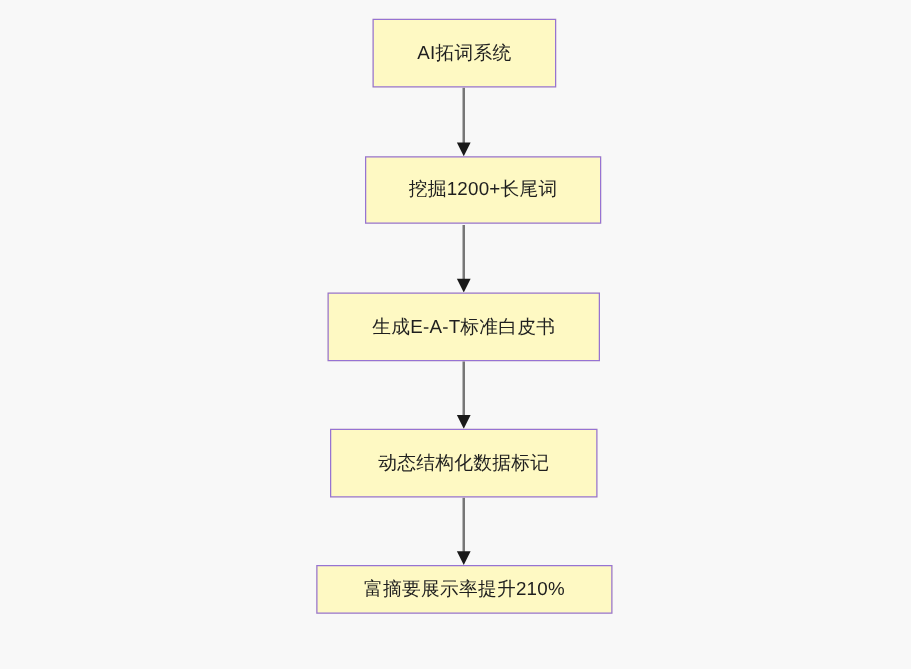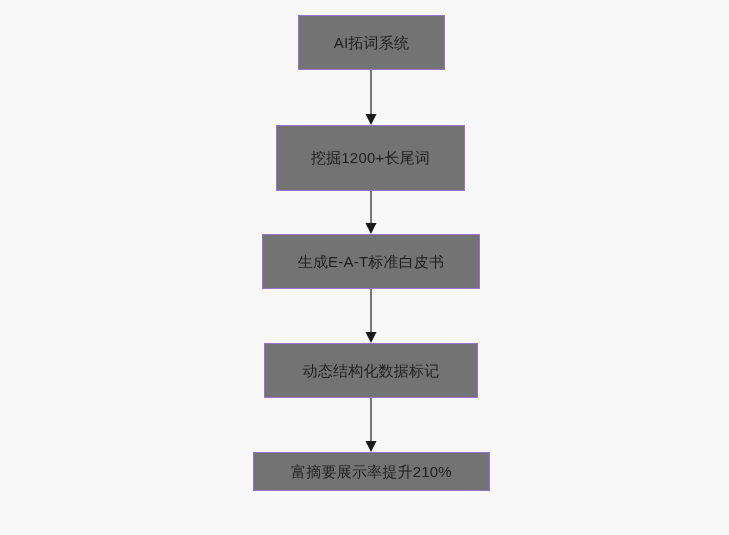--- a/index.html
+++ b/index.html
@@ -17,41 +17,41 @@
   #flowchart-canvas {
     position: relative;
     width: 729px;
     height: 535px;
     background: #f8f8f8;
   }
 
   .node {
     position: absolute;
     box-sizing: border-box;
-    background: #737373;
+    background: #fef9c3;
     border: 1.5px solid #9673d3;
     border-radius: 0;
     display: flex;
     align-items: center;
     justify-content: center;
     color: #1f1f1f;
     font-size: 15px;
     line-height: 1.2;
     letter-spacing: 0.2px;
     white-space: nowrap;
     font-weight: 400;
   }
 
   .node-label {
     display: block;
   }
 
   
   #node-1 { left: 298px; top: 15px;  width: 147px; height: 55px; }
-  #node-2 { left: 276px; top: 125px; width: 189px; height: 66px; }
+  #node-2 { left: 292px; top: 125px; width: 189px; height: 54px; }
   #node-3 { left: 262px; top: 234px; width: 218px; height: 55px; }
   #node-4 { left: 264px; top: 343px; width: 214px; height: 55px; }
   #node-5 { left: 253px; top: 452px; width: 237px; height: 39px; }
 
   .connector {
     position: absolute;
     left: 0;
     top: 0;
     width: 729px;
     height: 535px;

